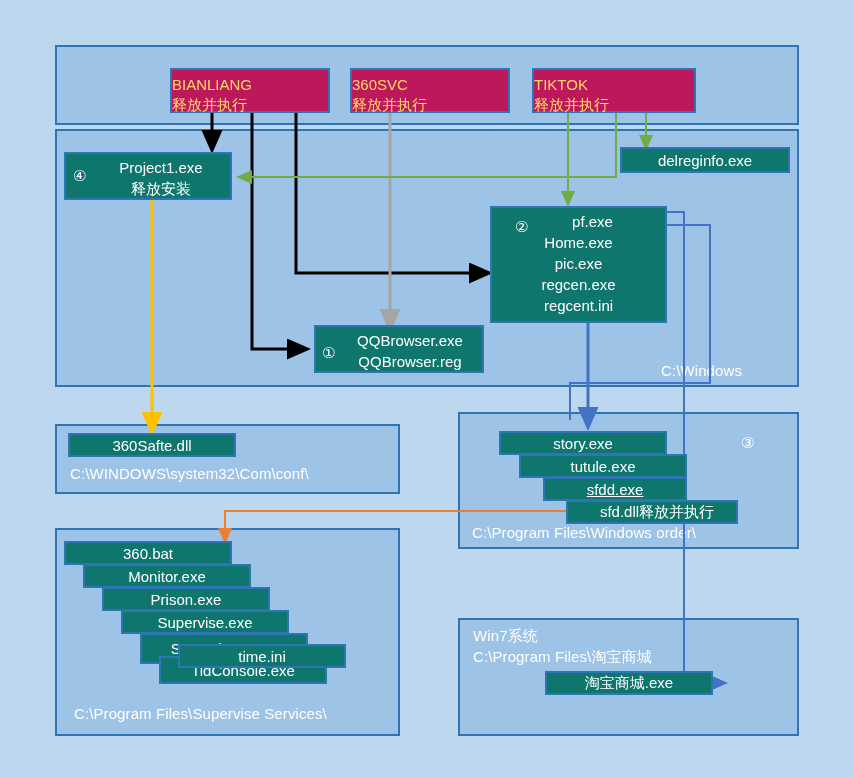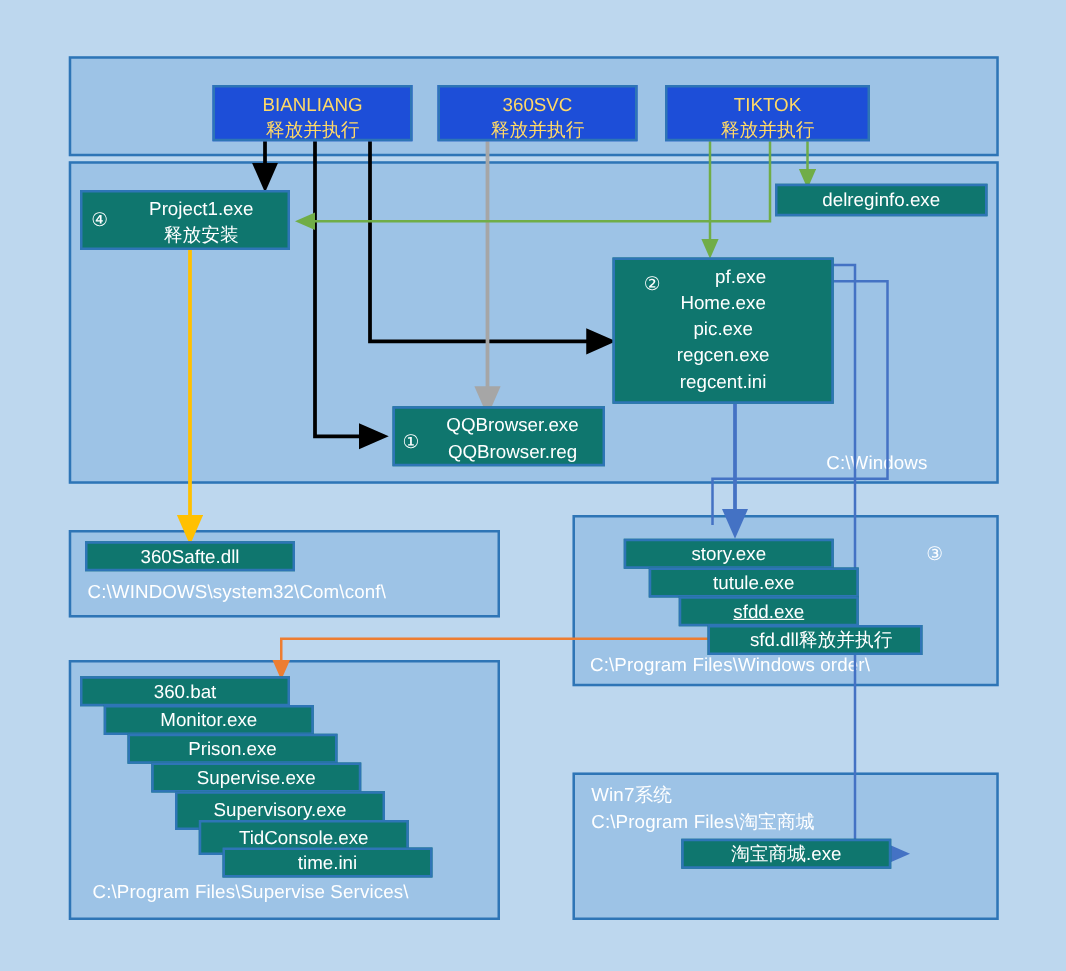--- a/index.html
+++ b/index.html
@@ -25,26 +25,26 @@
   .panel-label {
     position: absolute;
     color: #ffffff;
     font-size: 15px;
     letter-spacing: 0.1px;
     white-space: nowrap;
   }
   
   .darkbox {
     position: absolute;
-    background: #1d4ed8;
+    background: #be185d;
     border: 2px solid #2e75b6;
     box-sizing: border-box;
     color: #ffd966;
     font-size: 15px;
-    text-align: center;
+    text-align: left;
     line-height: 20px;
     padding-top: 5px;
     white-space: nowrap;
   }
   .darkbox .ln { display: block; }
   
   .obox {
     position: absolute;
     background: #0f766e;
     border: 2px solid #2e75b6;
@@ -214,21 +214,21 @@
   </div>
   <div class="obox" style="left:121px; top:610px; width:168px; height:24px;">
     <span>Supervise.exe</span>
   </div>
   <div class="obox" style="left:140px; top:633px; width:168px; height:31px;">
     <span>Supervisory.exe</span>
   </div>
   <div class="obox" style="left:159px; top:656px; width:168px; height:28px;">
     <span>TidConsole.exe</span>
   </div>
-  <div class="obox" style="left:178px; top:678px; width:168px; height:24px;align-items:center;">
+  <div class="obox" style="left:178px; top:644px; width:168px; height:24px;align-items:center;">
     <span>time.ini</span>
   </div>
 
   <div class="obox" style="left:545px; top:671px; width:168px; height:24px;">
     <span>淘宝商城.exe</span>
   </div>
 
 </div>
 
 </body></html>

